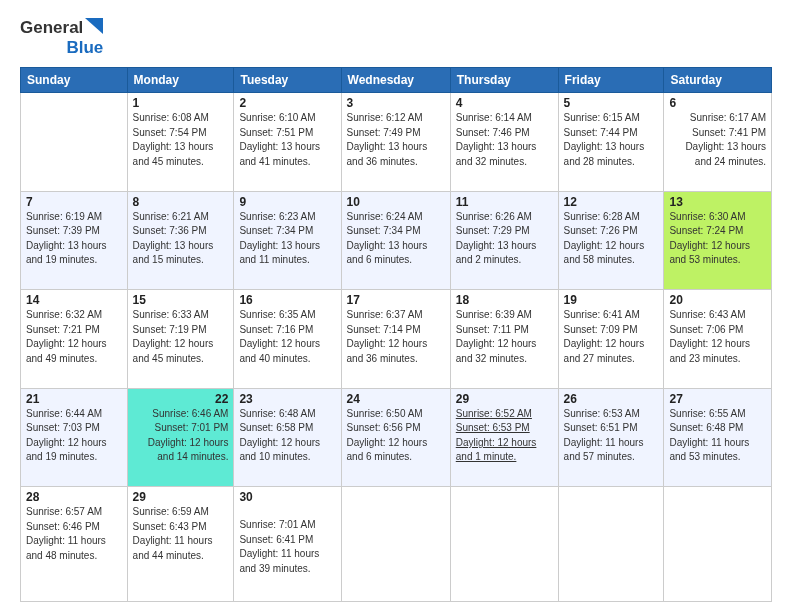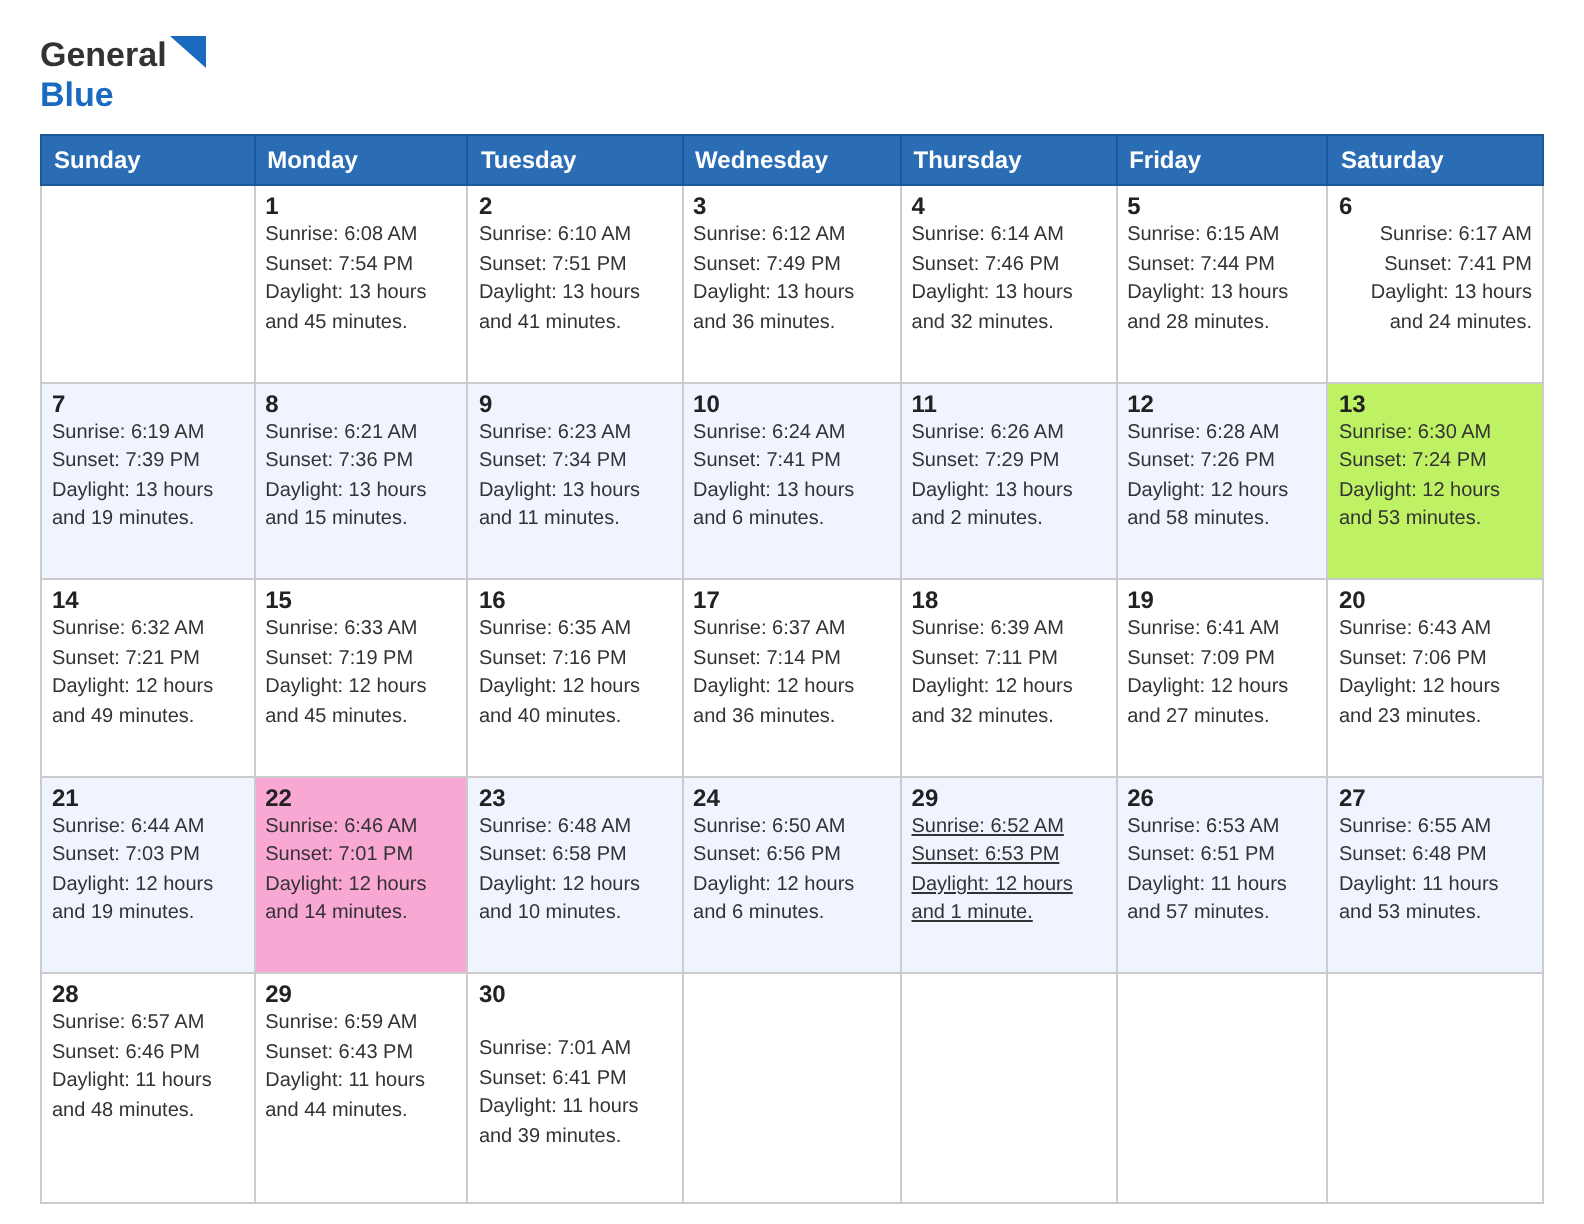--- a/index.html
+++ b/index.html
@@ -15,20 +15,21 @@
       height: 612px;
       padding: 18px 20px 10px 20px;
       display: flex;
       flex-direction: column;
     }
     .header {
       display: flex;
       justify-content: space-between;
       align-items: flex-start;
       margin-bottom: 10px;
+      text-align: right;
     }
     .logo {
       display: flex;
       align-items: center;
       gap: 0px;
     }
     .title-block {
       text-align: right;
     }
     .title-month {
@@ -184,21 +185,21 @@
           <td style="background: rgb(240, 244, 255);">
             <span class="day-num">9</span>
             <div class="day-info" style="white-space: pre-line;">Sunrise: 6:23 AM
 Sunset: 7:34 PM
 Daylight: 13 hours
 and 11 minutes.</div>
           </td>
           <td style="background: rgb(240, 244, 255);">
             <span class="day-num">10</span>
             <div class="day-info" style="white-space: pre-line;">Sunrise: 6:24 AM
-Sunset: 7:41 PM
+Sunset: 7:34 PM
 Daylight: 13 hours
 and 6 minutes.</div>
           </td>
           <td style="background: rgb(240, 244, 255);">
             <span class="day-num">11</span>
             <div class="day-info" style="white-space: pre-line;">Sunrise: 6:26 AM
 Sunset: 7:29 PM
 Daylight: 13 hours
 and 2 minutes.</div>
           </td>
@@ -269,21 +270,21 @@
           </td>
         </tr>
         <tr>
           <td style="background: rgb(240, 244, 255);">
             <span class="day-num">21</span>
             <div class="day-info" style="white-space: pre-line;">Sunrise: 6:44 AM
 Sunset: 7:03 PM
 Daylight: 12 hours
 and 19 minutes.</div>
           </td>
-          <td style="background: #f9a8d4;">
+          <td style="background: #5eead4; text-align: right;">
             <span class="day-num">22</span>
             <div class="day-info" style="white-space: pre-line;">Sunrise: 6:46 AM
 Sunset: 7:01 PM
 Daylight: 12 hours
 and 14 minutes.</div>
           </td>
           <td style="background: rgb(240, 244, 255);">
             <span class="day-num">23</span>
             <div class="day-info" style="white-space: pre-line;">Sunrise: 6:48 AM
 Sunset: 6:58 PM

